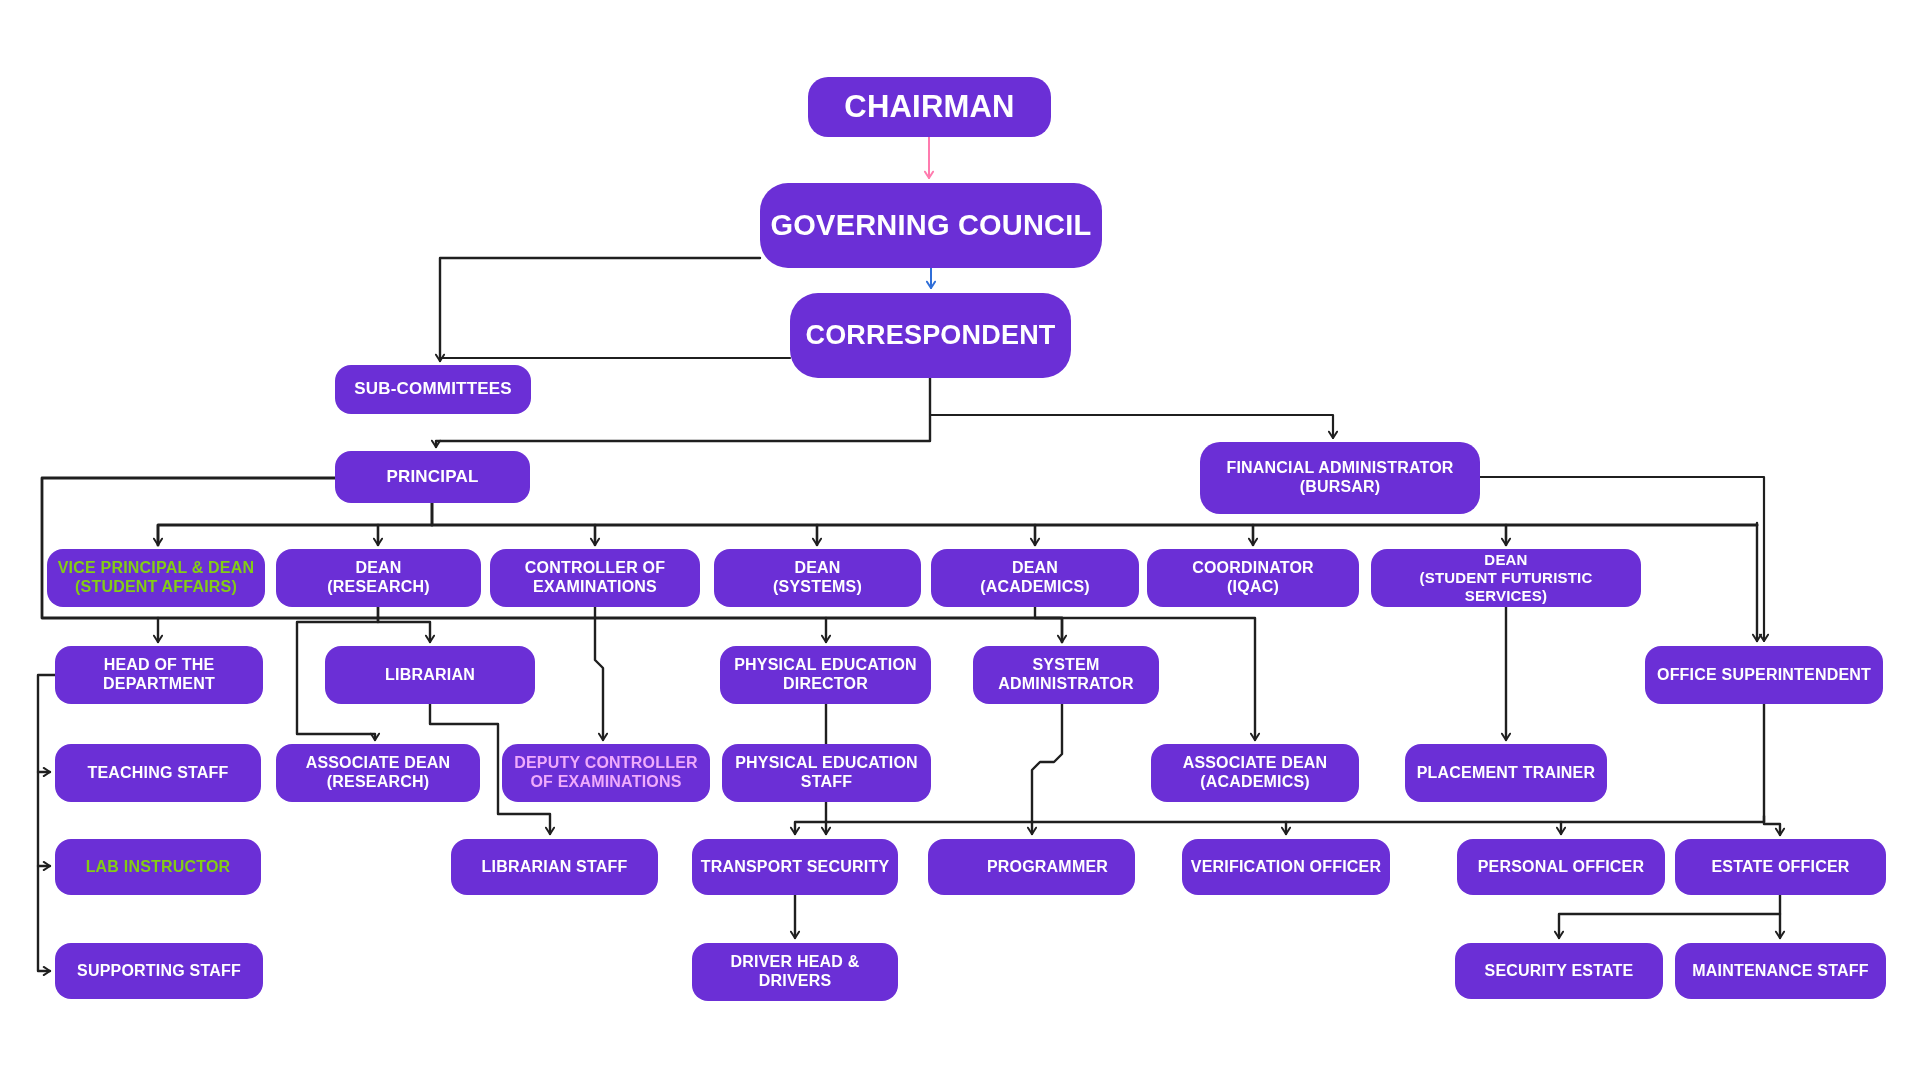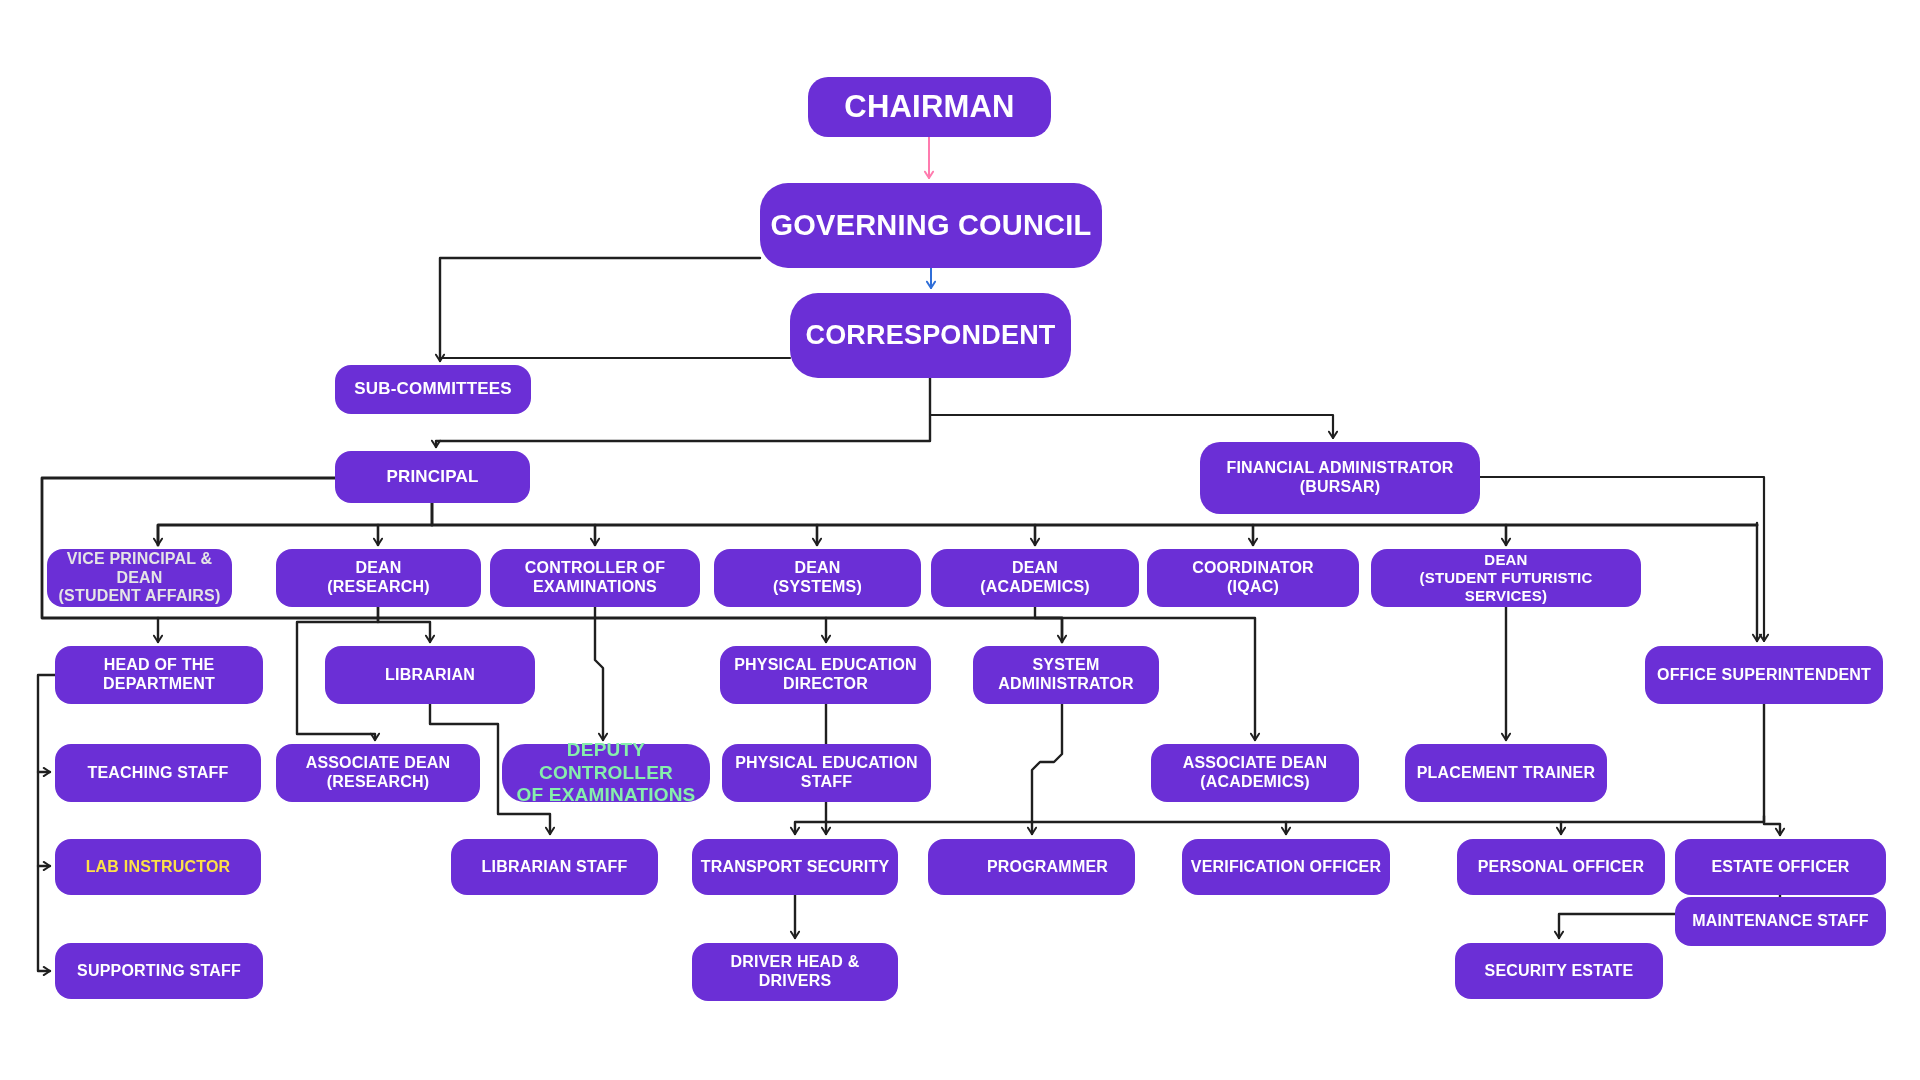--- a/index.html
+++ b/index.html
@@ -71,21 +71,21 @@
       </g>
   </svg>
   <div id="node-layer">
       <div class="node" style="left: 808px; top: 77px; width: 243px; height: 60px; font-size: 31px; border-radius: 20px; background: rgb(107, 47, 214); color: rgb(255, 255, 255);">CHAIRMAN</div>
       <div class="node" style="left: 760px; top: 183px; width: 342px; height: 85px; font-size: 29px; border-radius: 28px; background: rgb(107, 47, 214); color: rgb(255, 255, 255);">GOVERNING COUNCIL</div>
       <div class="node" style="left: 790px; top: 293px; width: 281px; height: 85px; font-size: 27px; border-radius: 28px; background: rgb(107, 47, 214); color: rgb(255, 255, 255);">CORRESPONDENT</div>
       <div class="node" style="left: 335px; top: 365px; width: 196px; height: 49px; font-size: 17px; border-radius: 16px; background: rgb(107, 47, 214); color: rgb(255, 255, 255);">SUB-COMMITTEES</div>
       <div class="node" style="left: 335px; top: 451px; width: 195px; height: 52px; font-size: 17px; border-radius: 16px; background: rgb(107, 47, 214); color: rgb(255, 255, 255);">PRINCIPAL</div>
       <div class="node" style="left: 1200px; top: 442px; width: 280px; height: 72px; font-size: 16px; border-radius: 20px; background: rgb(107, 47, 214); color: rgb(255, 255, 255);">FINANCIAL ADMINISTRATOR
 (BURSAR)</div>
-      <div class="node" style="left: 47px; top: 549px; width: 185px; height: 58px; font-size: 16px; border-radius: 16px; background: rgb(107, 47, 214); color: #e5e5e5;">VICE PRINCIPAL &amp; DEAN
+      <div class="node" style="left: 47px; top: 549px; width: 218px; height: 58px; font-size: 16px; border-radius: 16px; background: rgb(107, 47, 214); color: #84cc16;">VICE PRINCIPAL &amp; DEAN
 (STUDENT AFFAIRS)</div>
       <div class="node" style="left: 276px; top: 549px; width: 205px; height: 58px; font-size: 16px; border-radius: 16px; background: rgb(107, 47, 214); color: rgb(255, 255, 255);">DEAN
 (RESEARCH)</div>
       <div class="node" style="left: 490px; top: 549px; width: 210px; height: 58px; font-size: 16px; border-radius: 16px; background: rgb(107, 47, 214); color: rgb(255, 255, 255);">CONTROLLER OF
 EXAMINATIONS</div>
       <div class="node" style="left: 714px; top: 549px; width: 207px; height: 58px; font-size: 16px; border-radius: 16px; background: rgb(107, 47, 214); color: rgb(255, 255, 255);">DEAN
 (SYSTEMS)</div>
       <div class="node" style="left: 931px; top: 549px; width: 208px; height: 58px; font-size: 16px; border-radius: 16px; background: rgb(107, 47, 214); color: rgb(255, 255, 255);">DEAN
 (ACADEMICS)</div>
       <div class="node" style="left: 1147px; top: 549px; width: 212px; height: 58px; font-size: 16px; border-radius: 16px; background: rgb(107, 47, 214); color: rgb(255, 255, 255);">COORDINATOR
@@ -96,33 +96,33 @@
 DEPARTMENT</div>
       <div class="node" style="left: 325px; top: 646px; width: 210px; height: 58px; font-size: 16px; border-radius: 16px; background: rgb(107, 47, 214); color: rgb(255, 255, 255);">LIBRARIAN</div>
       <div class="node" style="left: 720px; top: 646px; width: 211px; height: 58px; font-size: 16px; border-radius: 16px; background: rgb(107, 47, 214); color: rgb(255, 255, 255);">PHYSICAL EDUCATION
 DIRECTOR</div>
       <div class="node" style="left: 973px; top: 646px; width: 186px; height: 58px; font-size: 16px; border-radius: 16px; background: rgb(107, 47, 214); color: rgb(255, 255, 255);">SYSTEM
 ADMINISTRATOR</div>
       <div class="node" style="left: 1645px; top: 646px; width: 238px; height: 58px; font-size: 16px; border-radius: 16px; background: rgb(107, 47, 214); color: rgb(255, 255, 255);">OFFICE SUPERINTENDENT</div>
       <div class="node" style="left: 55px; top: 744px; width: 206px; height: 58px; font-size: 16px; border-radius: 16px; background: rgb(107, 47, 214); color: rgb(255, 255, 255);">TEACHING STAFF</div>
       <div class="node" style="left: 276px; top: 744px; width: 204px; height: 58px; font-size: 16px; border-radius: 16px; background: rgb(107, 47, 214); color: rgb(255, 255, 255);">ASSOCIATE DEAN
 (RESEARCH)</div>
-      <div class="node" style="left: 502px; top: 744px; width: 208px; height: 58px; font-size: 19px; border-radius: 23px; background: rgb(107, 47, 214); color: #86efac;">DEPUTY CONTROLLER
+      <div class="node" style="left: 502px; top: 744px; width: 208px; height: 58px; font-size: 16px; border-radius: 16px; background: rgb(107, 47, 214); color: #f0abfc;">DEPUTY CONTROLLER
 OF EXAMINATIONS</div>
       <div class="node" style="left: 722px; top: 744px; width: 209px; height: 58px; font-size: 16px; border-radius: 16px; background: rgb(107, 47, 214); color: rgb(255, 255, 255);">PHYSICAL EDUCATION
 STAFF</div>
       <div class="node" style="left: 1151px; top: 744px; width: 208px; height: 58px; font-size: 16px; border-radius: 16px; background: rgb(107, 47, 214); color: rgb(255, 255, 255);">ASSOCIATE DEAN
 (ACADEMICS)</div>
       <div class="node" style="left: 1405px; top: 744px; width: 202px; height: 58px; font-size: 16px; border-radius: 16px; background: rgb(107, 47, 214); color: rgb(255, 255, 255);">PLACEMENT TRAINER</div>
-      <div class="node" style="left: 55px; top: 839px; width: 206px; height: 56px; font-size: 16px; border-radius: 16px; background: rgb(107, 47, 214); color: #fde047;">LAB INSTRUCTOR</div>
+      <div class="node" style="left: 55px; top: 839px; width: 206px; height: 56px; font-size: 16px; border-radius: 16px; background: rgb(107, 47, 214); color: #84cc16;">LAB INSTRUCTOR</div>
       <div class="node" style="left: 451px; top: 839px; width: 207px; height: 56px; font-size: 16px; border-radius: 16px; background: rgb(107, 47, 214); color: rgb(255, 255, 255);">LIBRARIAN STAFF</div>
       <div class="node" style="left: 692px; top: 839px; width: 206px; height: 56px; font-size: 16px; border-radius: 16px; background: rgb(107, 47, 214); color: rgb(255, 255, 255);">TRANSPORT SECURITY</div>
       <div class="node" style="left: 928px; top: 839px; width: 207px; height: 56px; font-size: 16px; border-radius: 16px; background: rgb(107, 47, 214); color: rgb(255, 255, 255); padding-left: 40px;">PROGRAMMER</div>
       <div class="node" style="left: 1182px; top: 839px; width: 208px; height: 56px; font-size: 16px; border-radius: 16px; background: rgb(107, 47, 214); color: rgb(255, 255, 255);">VERIFICATION OFFICER</div>
       <div class="node" style="left: 1457px; top: 839px; width: 208px; height: 56px; font-size: 16px; border-radius: 16px; background: rgb(107, 47, 214); color: rgb(255, 255, 255);">PERSONAL OFFICER</div>
       <div class="node" style="left: 1675px; top: 839px; width: 211px; height: 56px; font-size: 16px; border-radius: 16px; background: rgb(107, 47, 214); color: rgb(255, 255, 255);">ESTATE OFFICER</div>
       <div class="node" style="left: 55px; top: 943px; width: 208px; height: 56px; font-size: 16px; border-radius: 16px; background: rgb(107, 47, 214); color: rgb(255, 255, 255);">SUPPORTING STAFF</div>
       <div class="node" style="left: 692px; top: 943px; width: 206px; height: 58px; font-size: 16px; border-radius: 16px; background: rgb(107, 47, 214); color: rgb(255, 255, 255);">DRIVER HEAD &amp;
 DRIVERS</div>
       <div class="node" style="left: 1455px; top: 943px; width: 208px; height: 56px; font-size: 16px; border-radius: 16px; background: rgb(107, 47, 214); color: rgb(255, 255, 255);">SECURITY ESTATE</div>
-      <div class="node" style="left: 1675px; top: 897px; width: 211px; height: 49px; font-size: 16px; border-radius: 16px; background: rgb(107, 47, 214); color: rgb(255, 255, 255);">MAINTENANCE STAFF</div>
+      <div class="node" style="left: 1675px; top: 943px; width: 211px; height: 56px; font-size: 16px; border-radius: 16px; background: rgb(107, 47, 214); color: rgb(255, 255, 255);">MAINTENANCE STAFF</div>
     </div>
 </div>
 
 </body></html>

